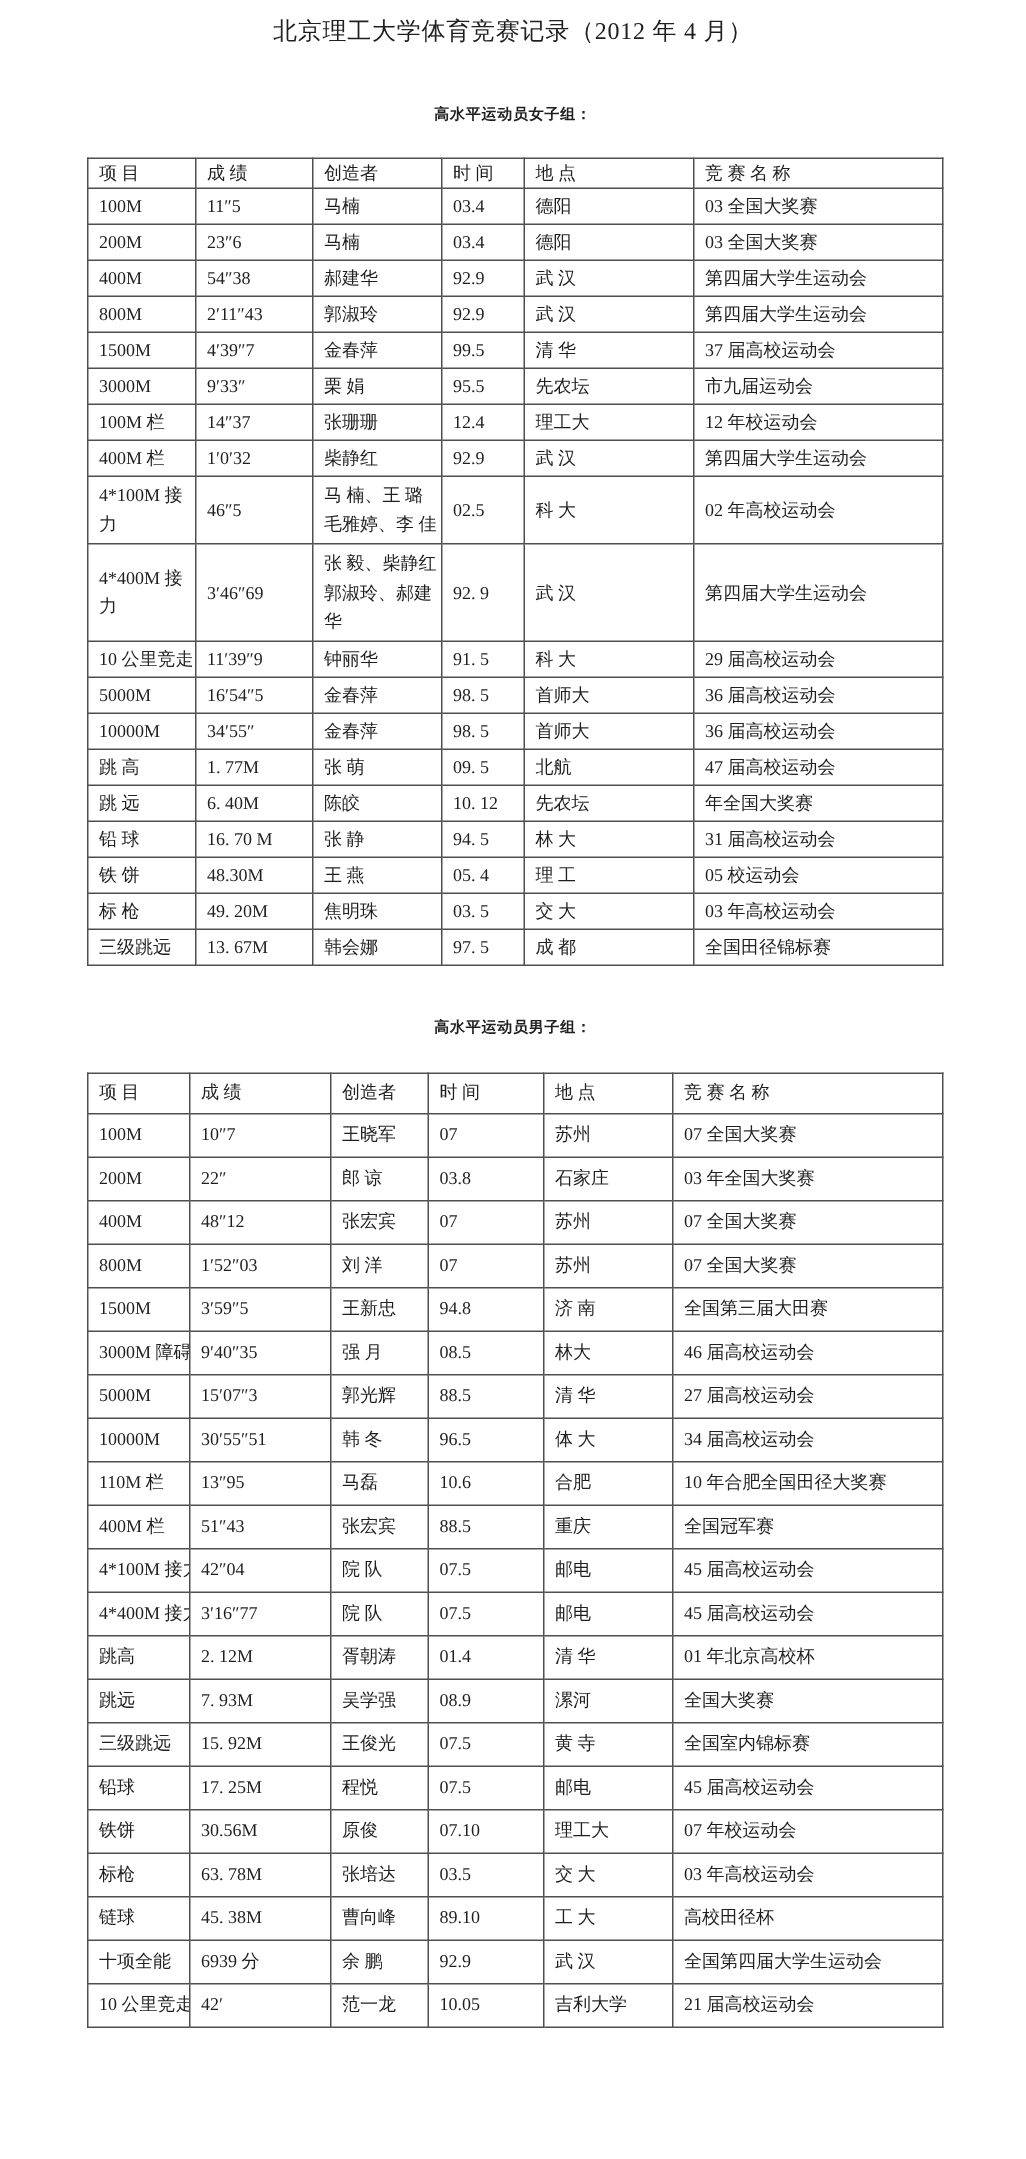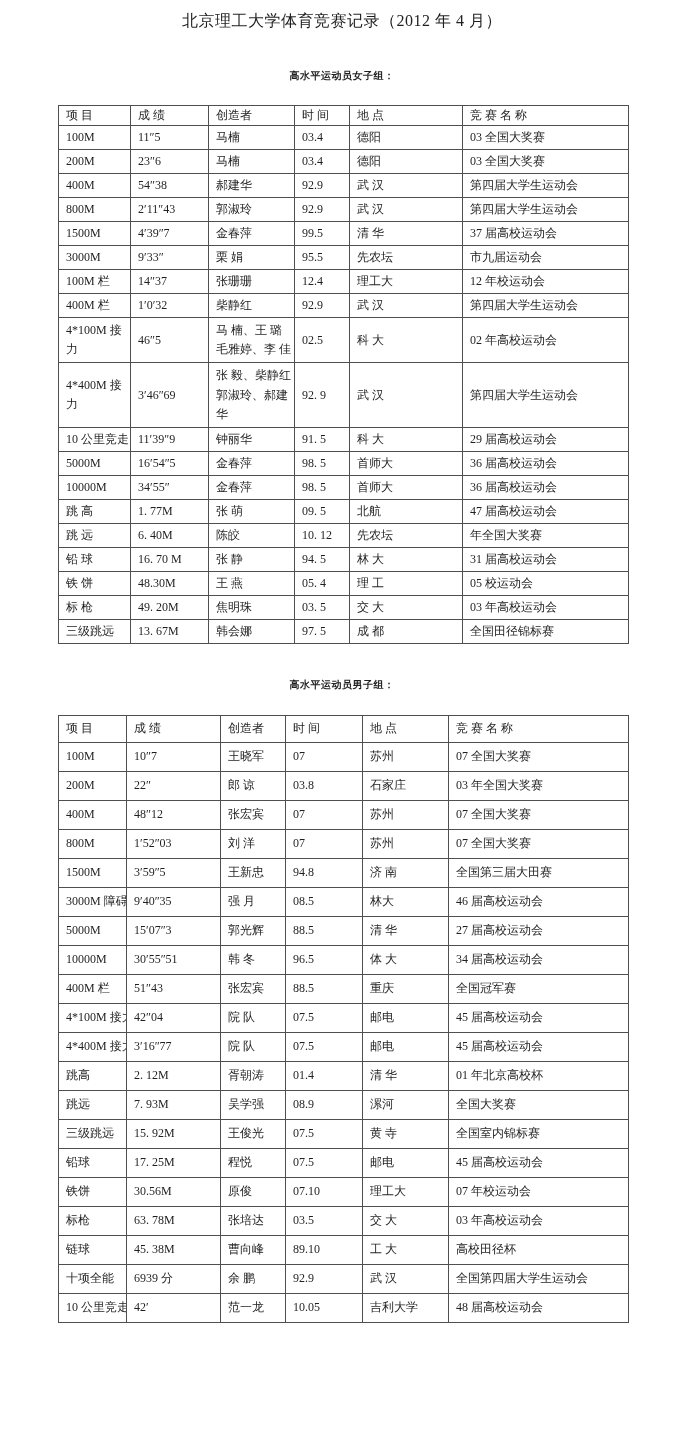--- a/index.html
+++ b/index.html
@@ -338,20 +338,28 @@
         </tr>
         <tr>
           <td>10000M</td>
           <td>30′55″51</td>
           <td>韩 冬</td>
           <td>96.5</td>
           <td>体 大</td>
           <td>34 届高校运动会</td>
         </tr>
         <tr>
+          <td>110M 栏</td>
+          <td>13″95</td>
+          <td>马磊</td>
+          <td>10.6</td>
+          <td>合肥</td>
+          <td>10 年合肥全国田径大奖赛</td>
+        </tr>
+        <tr>
           <td>400M 栏</td>
           <td>51″43</td>
           <td>张宏宾</td>
           <td>88.5</td>
           <td>重庆</td>
           <td>全国冠军赛</td>
         </tr>
         <tr>
           <td>4*100M 接力</td>
           <td>42″04</td>
@@ -431,18 +439,18 @@
           <td>92.9</td>
           <td>武 汉</td>
           <td>全国第四届大学生运动会</td>
         </tr>
         <tr>
           <td>10 公里竞走</td>
           <td>42′</td>
           <td>范一龙</td>
           <td>10.05</td>
           <td>吉利大学</td>
-          <td>48 届高校运动会</td>
+          <td>21 届高校运动会</td>
         </tr>
       </tbody>
     </table>
 
 </div>
 
 </body></html>

